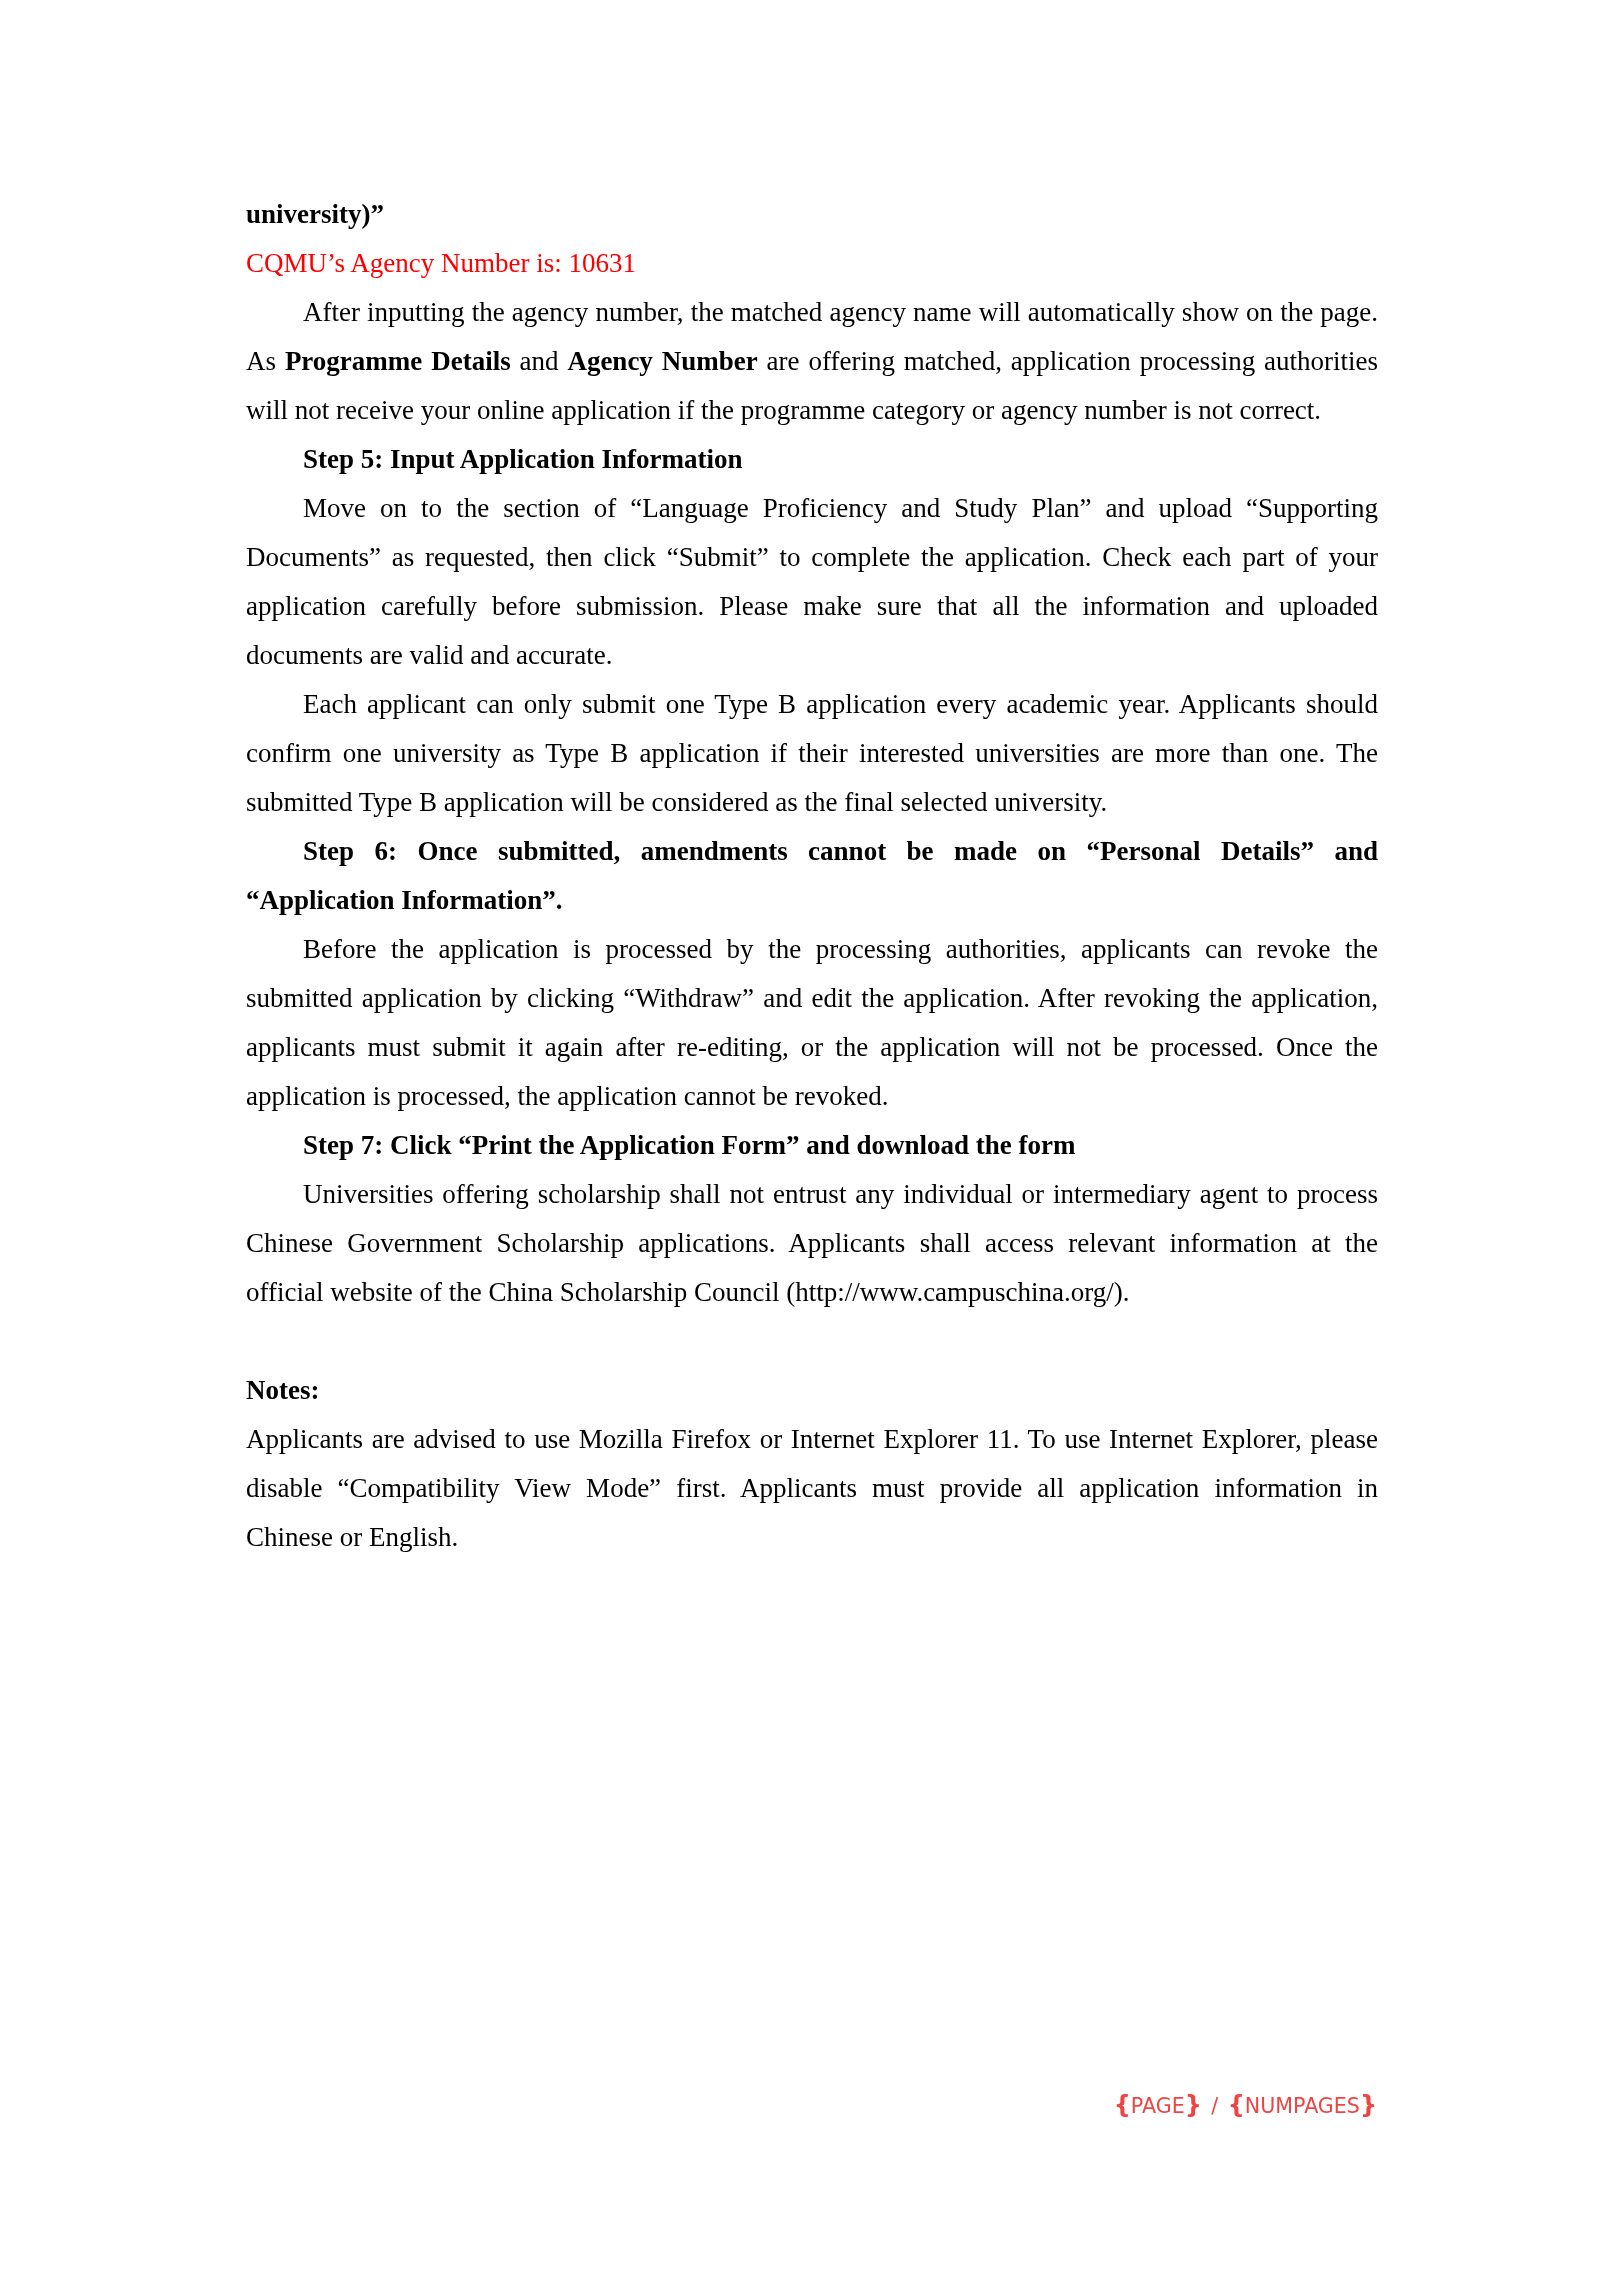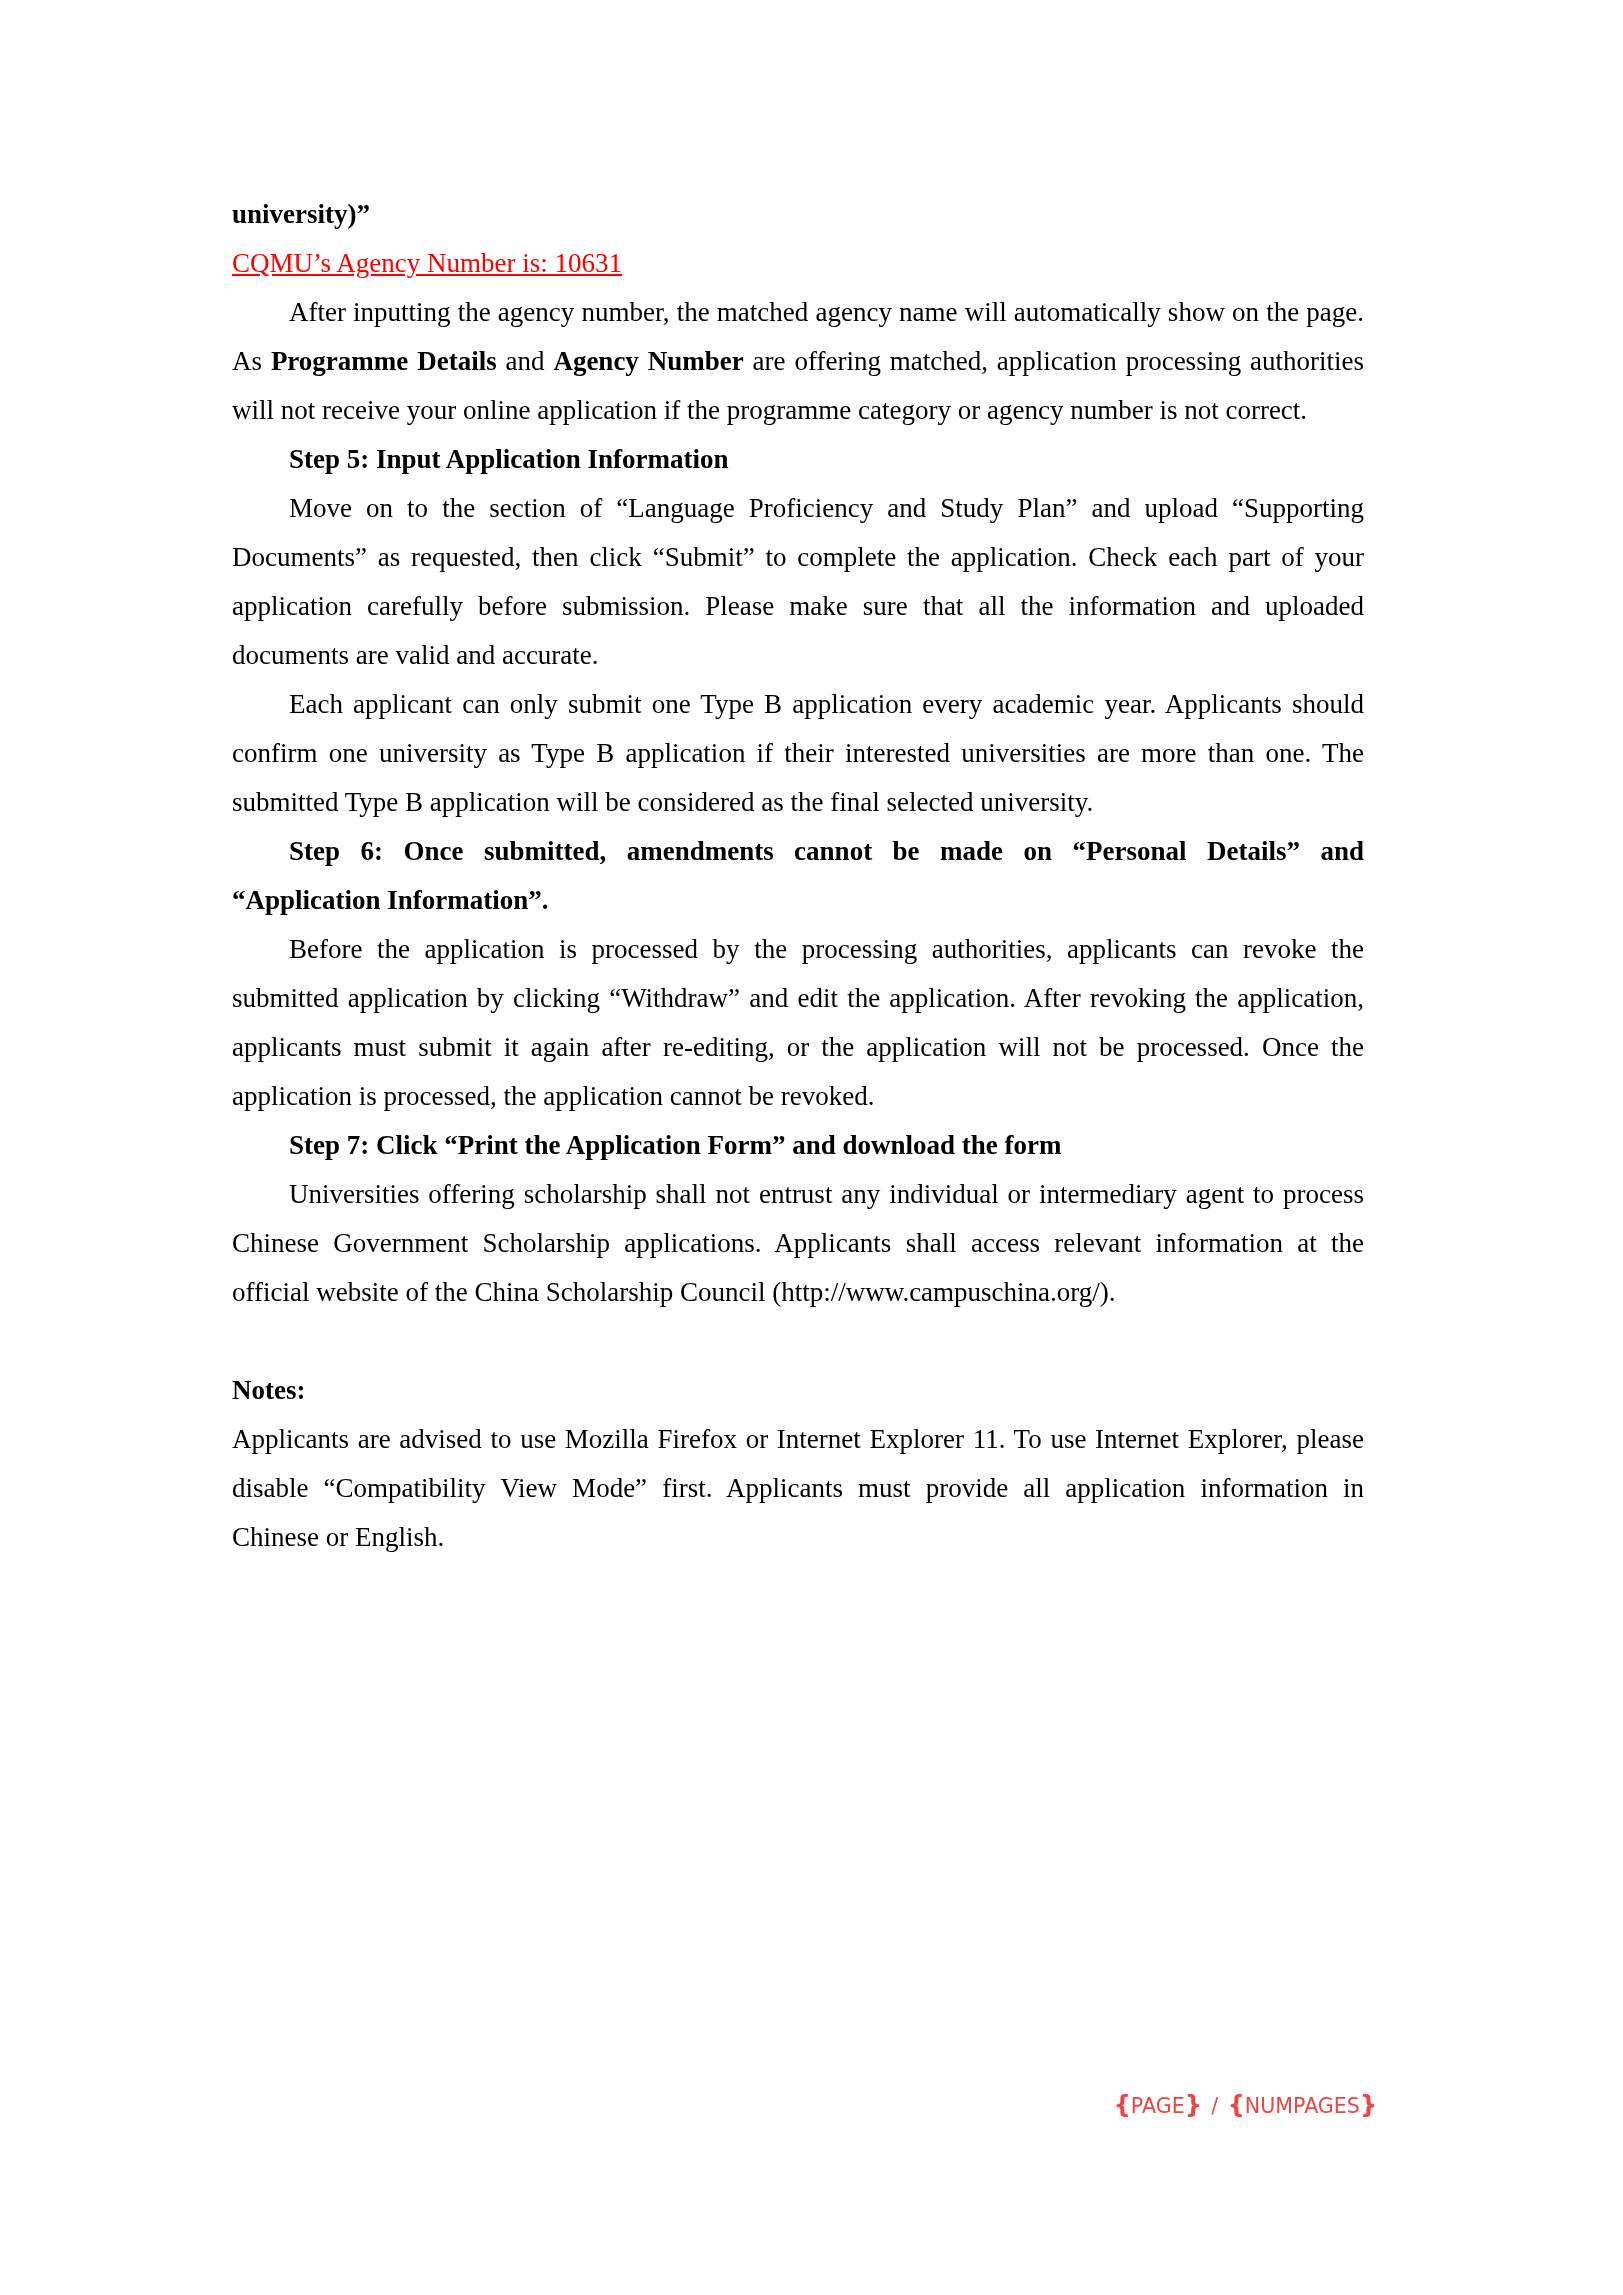--- a/index.html
+++ b/index.html
@@ -1,25 +1,25 @@
 <!DOCTYPE html>
 <html style="font-size:12.7px"><head>
 <meta charset="utf-8">
 <style>
   html, body { margin: 0; padding: 0; background: #ffffff; }
   body { width: 1623px; height: 2295px; position: relative; overflow: hidden; }
   .page {
-    position: absolute; left: 232px; top: 190px; width: 1132px;
+    position: absolute; left: 246px; top: 190px; width: 1132px;
     font-family: "Liberation Serif", "DejaVu Serif", serif;
     font-size: 27px; line-height: 49px; color: #000000;
   }
   .p { margin: 0; text-align: justify; text-align-last: left; }
   .ind { text-indent: 57px; }
   .b { font-weight: bold; }
-  .red { color: #ff0000; text-decoration: underline; }
+  .red { color: #ff0000; }
   .blank { height: 49px; }
   .footer {
     position: absolute; right: 246px; top: 2089px;
     font-family: "DejaVu Sans", "Liberation Sans", sans-serif;
     font-size: 20.6px; line-height: 32px; color: #ef4444; letter-spacing: 0px;
     font-weight: normal;
   }
   .footer .brace { font-weight: bold; font-size: 24px; }
   .footer .sep { margin: 0 9.5px; }
 </style>

